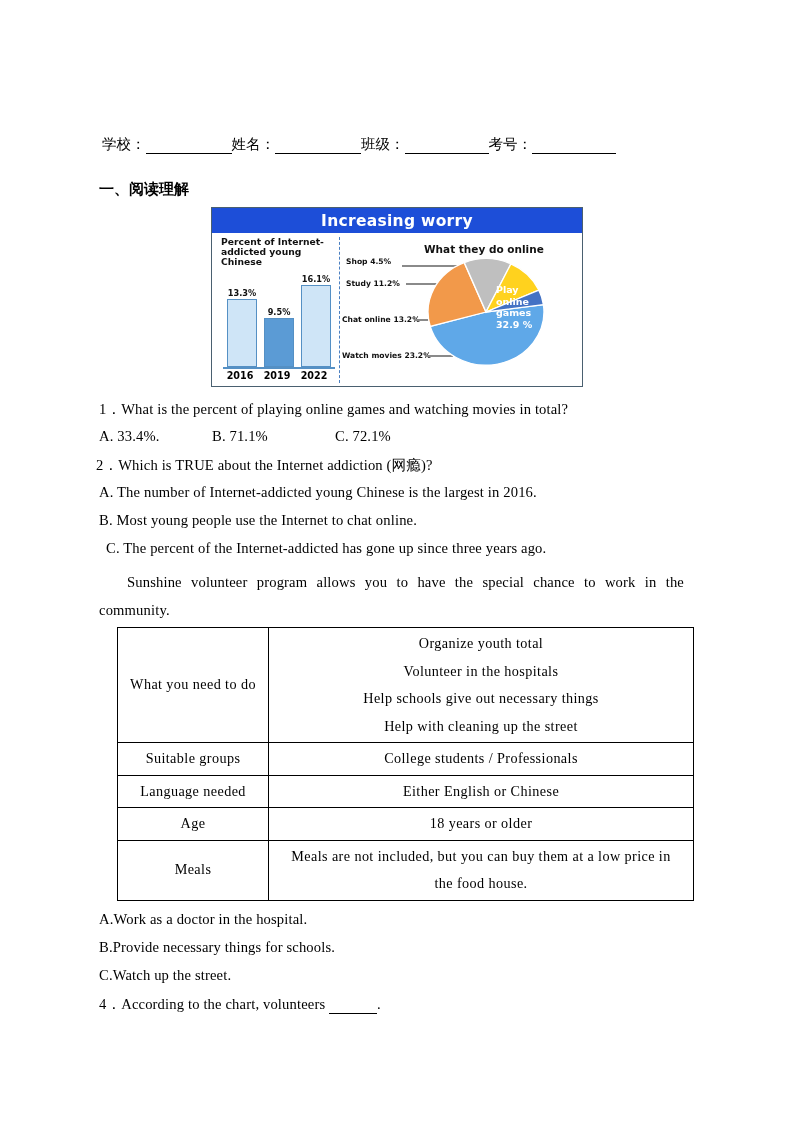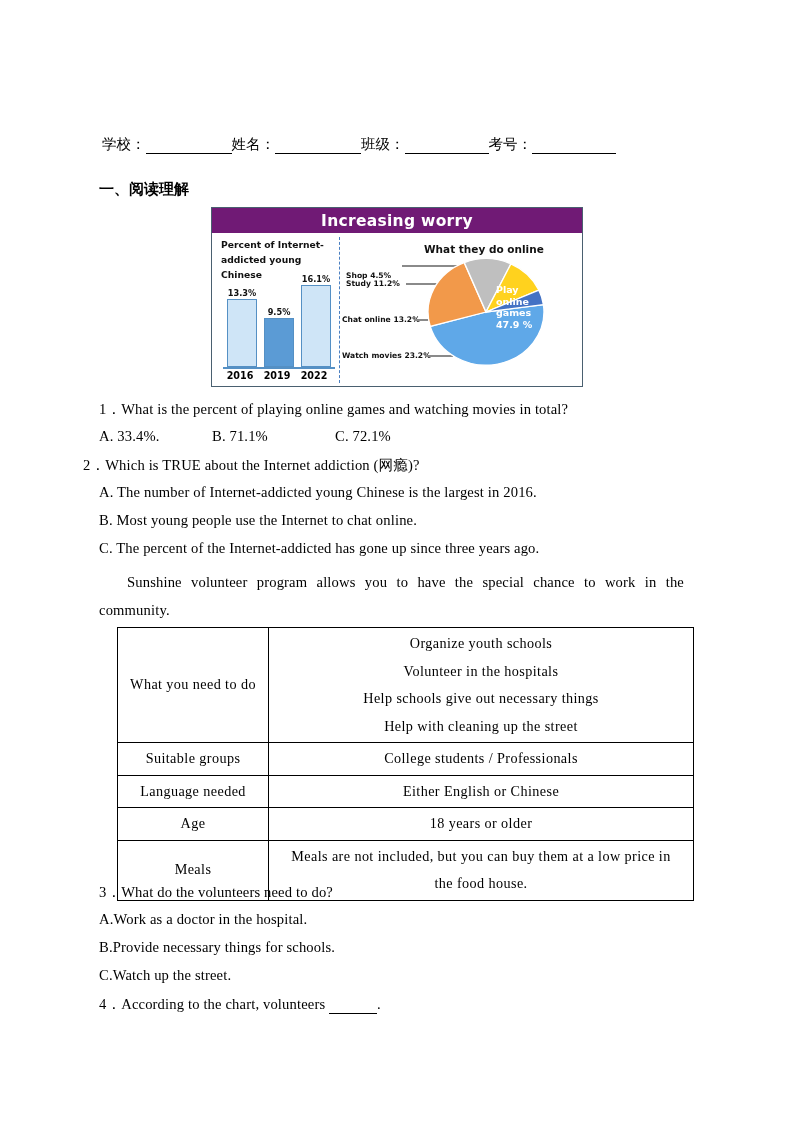--- a/index.html
+++ b/index.html
@@ -75,21 +75,21 @@
     left: 211px;
     top: 207px;
     width: 372px;
     height: 180px;
     border: 1.5px solid #4a6070;
     background: #ffffff;
     box-sizing: border-box;
   }
   .fig-header {
     height: 25px;
-    background: #701a75;
+    background: #1d4ed8;
     display: flex;
     align-items: center;
     justify-content: center;
   }
   .fig-header .ttl {
     color: #ffffff;
     font-family: "DejaVu Sans", sans-serif;
     font-weight: bold;
     font-size: 15.5px;
     letter-spacing: 0.3px;
@@ -112,21 +112,21 @@
     left: 4px; top: 2px;
     width: 122px; height: 150px;
   }
   .bar-caption {
     position: absolute;
     left: 5px; top: 2px;
     width: 118px;
     font-family: "DejaVu Sans", sans-serif;
     font-weight: bold;
     font-size: 9.2px;
-    line-height: 15px;
+    line-height: 10px;
     color: #111;
   }
   .bars {
     position: absolute;
     left: 7px;
     top: 42px;
     width: 112px;
     height: 90px;
   }
   .bar-col {
@@ -318,21 +318,21 @@
         <div class="bar-labels">
           <span style="left:4px;">2016</span>
           <span style="left:41px;">2019</span>
           <span style="left:78px;">2022</span>
         </div>
       </div>
 
       <div class="pie-panel">
         <div class="pie-title">What they do online</div>
 
-        <div class="pie-lab" style="left:6px;  top:38px;">Shop  4.5%</div>
+        <div class="pie-lab" style="left:6px;  top:24px;">Shop  4.5%</div>
         <div class="leader" style="left:62px; top:32px; width:56px;"></div>
 
         <div class="pie-lab" style="left:6px;  top:46px;">Study 11.2%</div>
         <div class="leader" style="left:66px; top:50px; width:43px;"></div>
 
         <div class="pie-lab" style="left:2px;  top:82px;">Chat online 13.2%</div>
         <div class="leader" style="left:74px; top:86px; width:26px;"></div>
 
         <div class="pie-lab" style="left:2px;  top:118px;">Watch movies  23.2%</div>
         <div class="leader" style="left:85px; top:122px; width:28px;"></div>
@@ -345,45 +345,45 @@
 
               <path d="M 0 0 L -55.79 15.73 A 58 58 0 0 1 -21.76 -53.76 Z" fill="#f2994a" stroke="#ffffff" stroke-width="1.4"></path>
 
               <path d="M 0 0 L -21.76 -53.76 A 58 58 0 0 1 24.93 -52.36 Z" fill="#bfbfbf" stroke="#ffffff" stroke-width="1.4"></path>
 
               <path d="M 0 0 L 24.93 -52.36 A 58 58 0 0 1 52.86 -23.84 Z" fill="#ffd21e" stroke="#ffffff" stroke-width="1.4"></path>
 
               <path d="M 0 0 L 52.86 -23.84 A 58 58 0 0 1 57.44 -8.07 Z" fill="#4472c4" stroke="#ffffff" stroke-width="1.4"></path>
             </g>
           </svg>
-          <div class="pie-center-label">Play online games 47.9 %</div>
+          <div class="pie-center-label">Play online games 32.9 %</div>
         </div>
       </div>
 
     </div>
   </div>
 
   <div class="txt" style="left:99px; top:400px;">1．What is the percent of playing  online  games and watching  movies  in total?</div>
   <div class="txt" style="left:99px; top:428px;">A. 33.4%.</div>
   <div class="txt" style="left:212px; top:428px;">B. 71.1%</div>
   <div class="txt" style="left:335px; top:428px;">C. 72.1%</div>
 
-  <div class="txt" style="left:83px; top:456px;">2．Which  is TRUE  about the Internet  addiction (网瘾)?</div>
+  <div class="txt" style="left:96px; top:456px;">2．Which  is TRUE  about the Internet  addiction (网瘾)?</div>
   <div class="txt" style="left:99px; top:484px;">A. The number  of Internet-addicted  young  Chinese  is the largest  in 2016.</div>
   <div class="txt" style="left:99px; top:512px;">B. Most young  people use the Internet  to chat online.</div>
-  <div class="txt" style="left:99px; top:540px;">C. The percent of the Internet-addicted  has gone up since  three years ago.</div>
+  <div class="txt" style="left:106px; top:540px;">C. The percent of the Internet-addicted  has gone up since  three years ago.</div>
 
   <div class="para-just" style="left:99px; top:568px; width:585px; text-align:justify; text-indent:28px; line-height:28px;">Sunshine   volunteer   program   allows   you  to  have   the  special   chance   to work  in  the  community.</div>
 
   <table class="info-table">
     <tbody>
       <tr>
         <td class="key">What you need to do</td>
         <td class="val multi-lines">
-          <span>Organize  youth  schools</span>
+          <span>Organize  youth  total</span>
           <span>Volunteer  in the hospitals</span>
           <span>Help schools  give  out necessary  things</span>
           <span>Help  with  cleaning  up the street</span>
         </td>
       </tr>
       <tr>
         <td class="key">Suitable  groups</td>
         <td class="val">College  students  / Professionals</td>
       </tr>
       <tr>
@@ -397,21 +397,20 @@
       <tr>
         <td class="key">Meals</td>
         <td class="val multi-lines">
           <span>Meals  are not included,  but you can buy them  at a low price in</span>
           <span>the food house.</span>
         </td>
       </tr>
     </tbody>
   </table>
 
-  <div class="txt" style="left:99px; top:883px;">3．What do the volunteers  need to do?</div>
   <div class="txt" style="left:99px; top:911px;">A.Work as a doctor in  the hospital.</div>
   <div class="txt" style="left:99px; top:939px;">B.Provide  necessary  things  for schools.</div>
   <div class="txt" style="left:99px; top:967px;">C.Watch up the street.</div>
 
   <div class="txt" style="left:99px; top:995px;">
     <span>4．According  to the chart, volunteers</span>
     <span class="ans-blank"></span><span>.</span>
   </div>
 
 </div>

